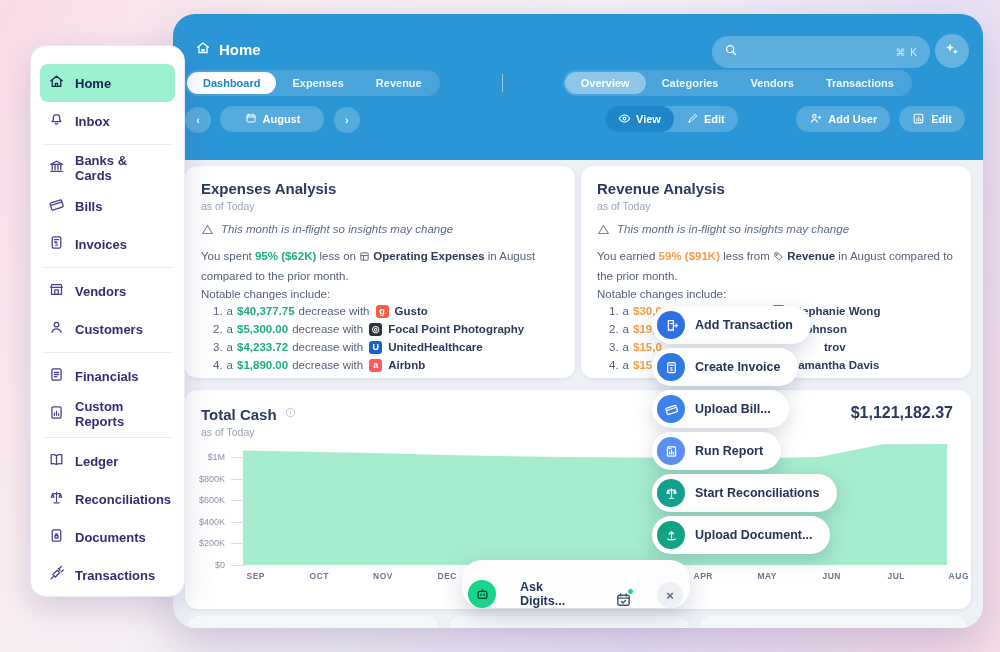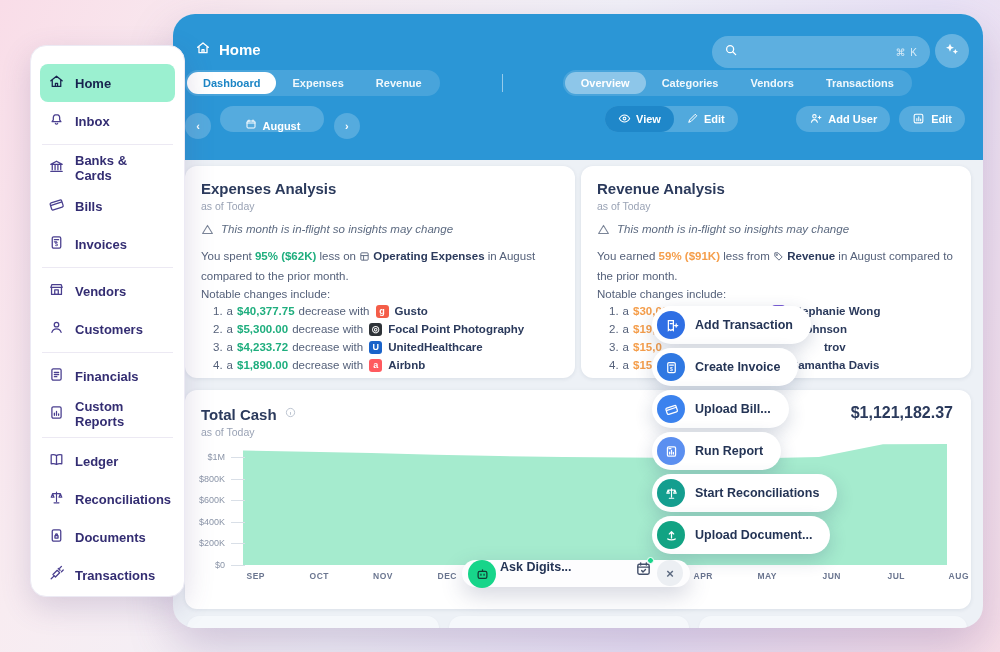--- a/index.html
+++ b/index.html
@@ -25,21 +25,21 @@
   .tab { padding:0 16px; height:22px; display:flex; align-items:center; border-radius:11px;
     font-size:11px; font-weight:bold; color:rgba(255,255,255,.92); cursor:pointer; white-space:nowrap; }
   .tab.sel-white { background:#fff; color:#1b85c5; }
   .tab.sel-light { background:rgba(255,255,255,.38); color:#fff; }
   .group-divider { width:1px; height:18px; background:rgba(255,255,255,.5); margin:0 12px 0 14px; }
 
   .ctrl-row { position:absolute; left:12px; top:92px; width:786px; height:28px; }
   .pill-btn { background:rgba(255,255,255,.2); border-radius:14px; height:26px; display:inline-flex;
     align-items:center; justify-content:center; color:#fff; font-size:11px; font-weight:bold; gap:6px; }
   .chev { width:26px; }
-  .period-pill { width:104px; margin:0 5px;align-items:flex-end; }
+  .period-pill { width:104px; margin:0 5px; }
   .seg-wrap { position:absolute; left:420px; top:0; display:flex; background:rgba(255,255,255,.18); border-radius:14px; height:26px; }
   .seg { padding:0 13px; display:flex; align-items:center; gap:5px; font-size:11px; font-weight:bold; color:#fff; border-radius:13px; }
   .seg.active { background:#1f87c9; }
   .right-btns { position:absolute; right:6px; top:0; display:flex; gap:9px; }
   .right-btns .pill-btn { padding:0 13px; }
 
   
   .card { position:absolute; background:#fff; border-radius:12px; box-shadow:0 1px 4px rgba(25,45,80,.09); }
   .card-exp { left:12px; top:152px; width:390px; height:212px; padding:14px 16px; }
   .card-rev { left:408px; top:152px; width:390px; height:212px; padding:14px 16px; }
@@ -81,23 +81,23 @@
 
   
   .qa-menu { position:absolute; left:652px; top:306px; z-index:20; }
   .qa-pill { display:flex; align-items:center; gap:10px; background:#fff; border-radius:19px; height:38px;
     padding:5px 18px 5px 5px; margin-bottom:4px; width:max-content;
     box-shadow:0 6px 18px rgba(40,60,100,.20); cursor:pointer; }
   .qa-icon { width:28px; height:28px; border-radius:50%; display:flex; align-items:center; justify-content:center; }
   .qa-label { font-size:12.5px; font-weight:bold; color:#243455; white-space:nowrap; }
 
   
-  .ask-bar { position:absolute; left:462px; top:560px; width:228px; height:27px; background:#fdfdfe;
-    border-radius:20px; box-shadow:0 8px 22px rgba(60,70,110,.22); display:flex; align-items:flex-start;
-    padding:0 7px 0 6px; gap:4px; z-index:25; }
+  .ask-bar { position:absolute; left:462px; top:560px; width:228px; height:48px; background:#fdfdfe;
+    border-radius:20px; box-shadow:0 8px 22px rgba(60,70,110,.22); display:flex; align-items:flex-end;
+    padding:0 7px 0 6px; gap:24px; z-index:25; }
   .ask-logo { width:28px; height:28px; border-radius:50%; background:#17d58a; display:flex; align-items:center; justify-content:center; }
   .ask-label { font-size:12.5px; font-weight:bold; color:#243455; flex:1; }
   .ask-cal { position:relative; width:20px; display:flex; justify-content:center; }
   .ask-dot { position:absolute; right:-1px; top:-3px; width:7px; height:7px; border-radius:50%; background:#17d58a; border:1.5px solid #fff; }
   .ask-close { width:26px; height:26px; border-radius:50%; background:#eceff3; display:flex; align-items:center;
     justify-content:center; color:#5c6a80; font-size:13px; font-weight:bold; }
 
   
   .ghost-card { position:absolute; top:602px; height:30px; background:#f5f8fb; border-radius:12px; box-shadow:0 1px 3px rgba(25,45,80,.05); }
 </style>

